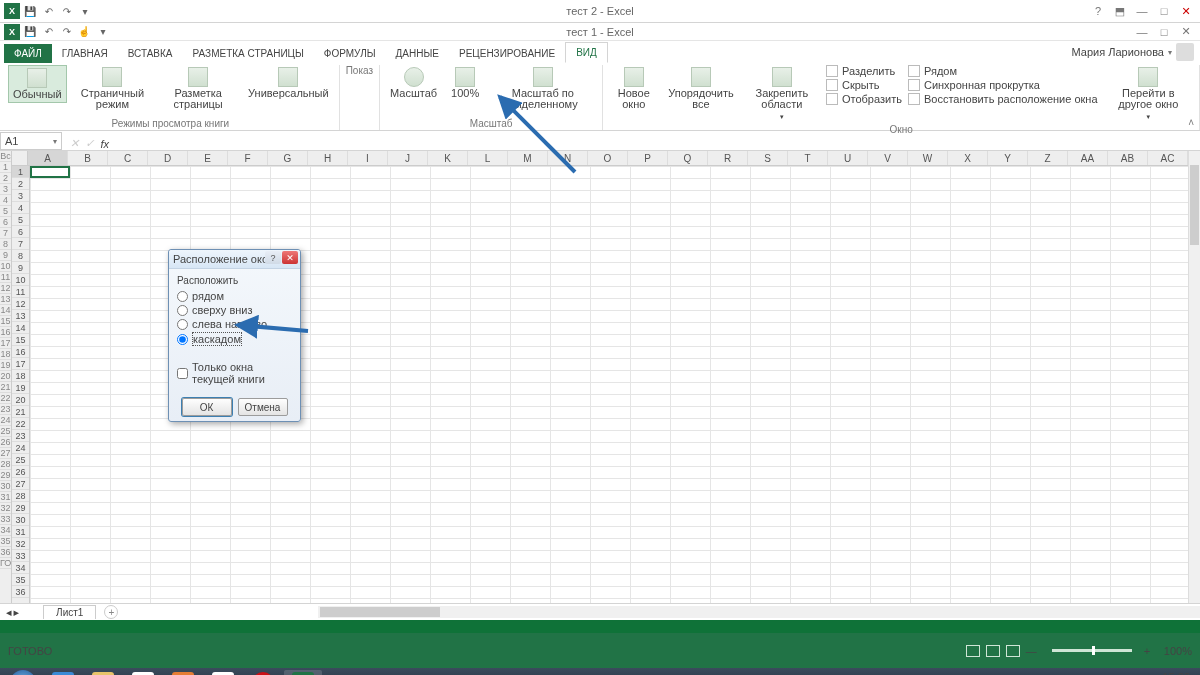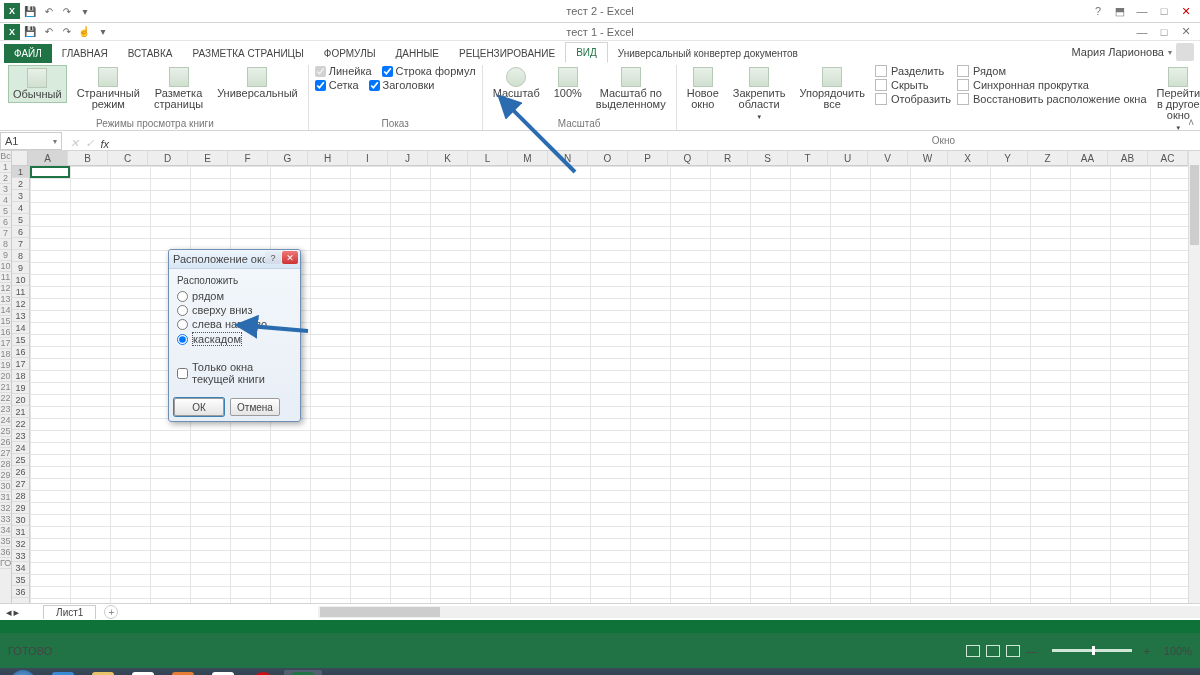--- a/index.html
+++ b/index.html
@@ -74,21 +74,21 @@
 .tray .clock{text-align:right;line-height:11px}
 .dialog{position:absolute;left:168px;top:249px;width:133px;background:linear-gradient(#f4f8fc,#e8eef6);border:1px solid #6e90b4;box-shadow:2px 2px 6px rgba(0,0,0,.35);border-radius:3px;z-index:50}
 .dlg-title{height:19px;background:linear-gradient(#eef5fc,#d7e6f5);border-bottom:1px solid #c3d3e4;display:flex;align-items:center;padding:0 4px;font-size:10px;position:relative;border-radius:3px 3px 0 0}
 .dlg-title .dlg-close{position:absolute;right:2px;top:1px;display:flex;gap:1px}
 .dlg-title .xb{width:16px;height:13px;background:linear-gradient(#e77,#c33);color:#fff;font-size:9px;display:flex;align-items:center;justify-content:center;border-radius:2px}
 .dlg-title .hb{width:16px;height:13px;background:linear-gradient(#e8eef6,#d0dae6);color:#555;font-size:9px;display:flex;align-items:center;justify-content:center;border-radius:2px}
 .dlg-body{padding:6px 8px;font-size:10px}
 .dlg-body .grp{font-size:10px;margin-bottom:4px}
 .dlg-body label{display:flex;align-items:center;gap:4px;margin:2px 0;font-size:10px}
 .dlg-body input[type=radio],.dlg-body input[type=checkbox]{width:11px;height:11px}
-.dlg-ft{display:flex;gap:6px;padding:5px}
+.dlg-ft{display:flex;gap:6px;justify-content:center;padding:5px}
 .dlg-ft button{width:50px;height:18px;font-size:10px;background:linear-gradient(#fefefe,#e4e4e4);border:1px solid #9c9c9c;border-radius:2px}
 .dlg-ft button.def{box-shadow:0 0 0 1px #3c7fb1}
 .arrow{position:absolute;z-index:60;pointer-events:none}
 .arrow svg{overflow:visible}
 </style>
 </head>
 <body>
 
 <div class="titlebar">
   <div class="qat">
@@ -127,21 +127,20 @@
 
 <div class="ribbon-tabs">
   <div class="tab file">ФАЙЛ</div>
   <div class="tab">ГЛАВНАЯ</div>
   <div class="tab">ВСТАВКА</div>
   <div class="tab">РАЗМЕТКА СТРАНИЦЫ</div>
   <div class="tab">ФОРМУЛЫ</div>
   <div class="tab">ДАННЫЕ</div>
   <div class="tab">РЕЦЕНЗИРОВАНИЕ</div>
   <div class="tab active">ВИД</div>
-  <div class="tab" style="text-transform:none">Универсальный конвертер документов</div>
   <div class="user-area">
     <span>Мария Ларионова</span>
     <span style="font-size:8px;color:#777">▾</span>
     <div class="user-icon"></div>
   </div>
 </div>
 
 <div class="ribbon-body">
   <div class="rgroup">
     <div class="top">
@@ -158,42 +157,20 @@
           <span>Разметка страницы</span>
         </div>
       <div class="bigbtn">
           <div class="ico"></div>
           <span>Универсальный</span>
         </div>
     </div>
     <div class="lbl">Режимы просмотра книги</div>
   </div>
   <div class="rgroup">
-    <div class="top" style="flex-direction:column;gap:0">
-      <div style="display:flex;gap:10px">
-        <label class="chk">
-            <input type="checkbox" checked="" disabled="" style="">
-            <span>Линейка</span>
-          </label>
-        <label class="chk">
-            <input type="checkbox" checked="" style="">
-            <span>Строка формул</span>
-          </label>
-      </div>
-      <div style="display:flex;gap:10px">
-        <label class="chk">
-            <input type="checkbox" checked="" style="">
-            <span>Сетка</span>
-          </label>
-        <label class="chk">
-            <input type="checkbox" checked="" style="">
-            <span>Заголовки</span>
-          </label>
-      </div>
-    </div>
     <div class="lbl">Показ</div>
   </div>
   <div class="rgroup">
     <div class="top">
       <div class="bigbtn">
           <div class="ico" style="border-radius:50%"></div>
           <span>Масштаб</span>
         </div>
       <div class="bigbtn">
           <div class="ico"></div>
@@ -207,26 +184,26 @@
     <div class="lbl">Масштаб</div>
   </div>
   <div class="rgroup">
     <div class="top">
       <div class="bigbtn">
           <div class="ico"></div>
           <span>Новое окно</span>
         </div>
       <div class="bigbtn">
           <div class="ico"></div>
+          <span>Упорядочить все</span>
+        </div>
+      <div class="bigbtn">
+          <div class="ico"></div>
           <span>Закрепить области</span>
           <span style="font-size:7px">▾</span>
-        </div>
-      <div class="bigbtn">
-          <div class="ico"></div>
-          <span>Упорядочить все</span>
         </div>
       <div style="display:flex;flex-direction:column;gap:0">
         <div class="smallline">
             <div class="sico"></div>
             <span>Разделить</span>
           </div>
         <div class="smallline">
             <div class="sico"></div>
             <span>Скрыть</span>
           </div>

